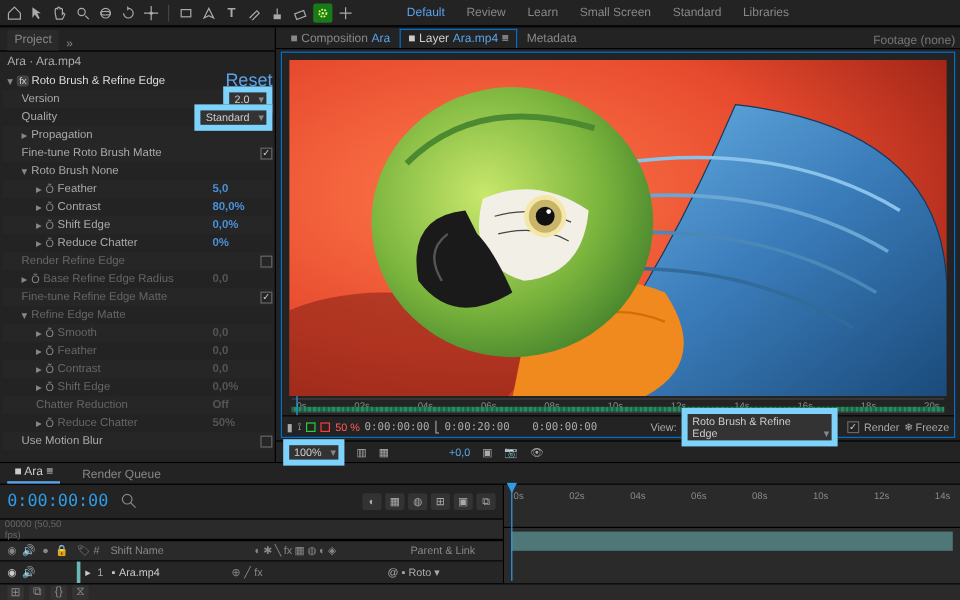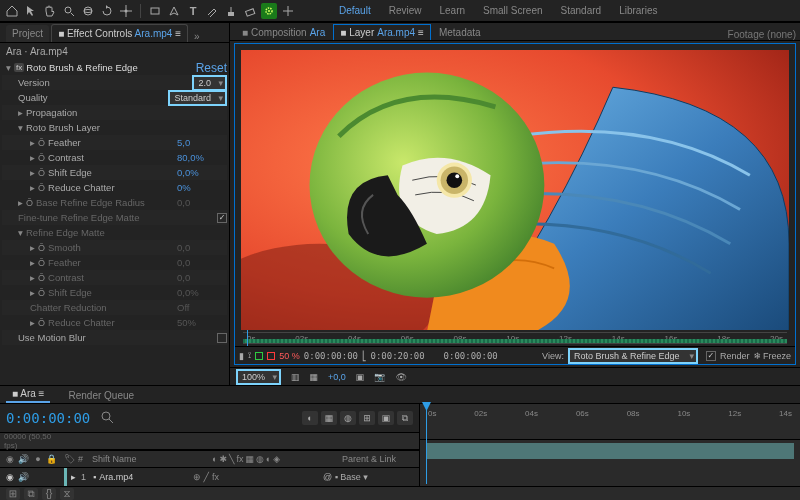--- a/index.html
+++ b/index.html
@@ -28,26 +28,26 @@
 
   .ec-header { padding: 3px 6px; font-size: 10px; color: #aaa; }
   .ec-body { flex: 1; overflow-y: auto; font-size: 9.5px; padding: 0 2px; }
   .prop-row { display: flex; align-items: center; height: 15px; padding-left: 4px; }
   .prop-row.odd { background: #262626; }
   .indent-1 { padding-left: 16px; }
   .indent-2 { padding-left: 28px; }
   .chev { width: 8px; display: inline-block; color: #888; }
   .prop-label { flex: 1; color: #aaa; white-space: nowrap; overflow: hidden; }
   .prop-label.dim { color: #666; }
-  .prop-value { color: #4a90d9; width: 50px; text-align: left; cursor: ew-resize; }
+  .prop-value { color: #4a90d9; width: 50px; text-align: left; cursor: ew-resize; font-weight: bold; }
   .prop-value.dim { color: #555; }
-  .reset-link { color: #5aa3e8; font-size: 12px; cursor: pointer; margin-left: 4px; }
+  .reset-link { color: #5aa3e8; font-size: 15px; cursor: pointer; margin-left: 4px; }
   .checkbox { width: 10px; height: 10px; border: 1px solid #666; margin-left: 4px; display: inline-flex; align-items: center; justify-content: center; }
   .checkbox.checked::after { content: "✓"; color: #ccc; font-size: 8px; line-height: 1; }
-  .dropdown { background: #333; border: 2px solid #7dd3fc; color: #ccc; font-size: 9px; padding: 1px 14px 1px 4px; position: relative; cursor: pointer; }
+  .dropdown { background: #333; border: 5px solid #7dd3fc; color: #ccc; font-size: 9px; padding: 1px 14px 1px 4px; position: relative; cursor: pointer; }
   .dropdown::after { content: "▾"; position: absolute; right: 2px; color: #888; }
   .stopwatch { color: #888; margin-right: 3px; font-size: 9px; }
   .fx-badge { background: #444; padding: 0 2px; font-size: 8px; border-radius: 2px; margin-right: 2px; }
 
   
   .comp-tabs { display: flex; height: 18px; align-items: end; padding-left: 6px; gap: 2px; border-bottom: 1px solid #000; }
   .comp-tab { padding: 2px 6px; font-size: 10px; color: #888; cursor: pointer; display: flex; align-items: center; gap: 3px; }
   .comp-tab.active { color: #ccc; border: 1px solid #0070d0; border-bottom: none; background: #232323; }
   .footage-info { margin-left: auto; padding-right: 4px; color: #777; }
   .viewer-wrap { flex: 1; border: 1px solid #0070d0; margin: 2px 4px; display: flex; flex-direction: column; background: #232323; min-height: 0; }
@@ -60,21 +60,21 @@
   .playhead-blue { position: absolute; left: 12px; top: 0; bottom: 0; width: 1px; background: #2e9de6; }
 
   .viewer-btm { height: 18px; display: flex; align-items: center; padding: 0 4px; gap: 4px; border-top: 1px solid #000; }
   .vb-item { color: #aaa; font-size: 9px; display: flex; align-items: center; gap: 2px; }
   .vb-red { color: #ff5a5a; }
   .vb-color-sw { width: 8px; height: 8px; }
   .sq-red-outline { border: 1px solid #ff3b3b; }
   .sq-green-outline { border: 1px solid #2ecc40; }
 
   .viewer-controls { height: 18px; display: flex; align-items: center; padding: 0 6px; gap: 10px; border-top: 1px solid #000; font-size: 9px; color: #aaa; }
-  .vc-blue { color: #5aa3e8; }
+  .vc-blue { color: #5aa3e8; margin-left: 40px; }
 
   
   .timeline { height: 114px; background: #232323; display: flex; flex-direction: column; }
   .tl-tabs { display: flex; height: 18px; align-items: end; padding-left: 6px; border-bottom: 1px solid #000; gap: 12px; }
   .tl-tab { padding: 2px 6px; font-size: 10px; color: #ccc; border-bottom: 2px solid transparent; cursor: pointer; }
   .tl-tab.active { border-bottom: 2px solid #5aa3e8; }
   .tl-body { flex: 1; display: flex; }
   .tl-left { width: 420px; border-right: 1px solid #000; display: flex; flex-direction: column; }
   .tl-right { flex: 1; position: relative; background: #2a2a2a; }
   .tl-timecode-row { display: flex; align-items: center; height: 28px; padding: 0 6px; gap: 10px; }
@@ -205,26 +205,20 @@
       <span>Standard</span>
       <span>Libraries</span>
     </div>
   </div>
 
   <div class="main">
 
     <div class="left-panel">
       <div class="panel-tabs">
         <span class="panel-tab">Project</span>
-        <span class="panel-tab active">
-          <span>■ </span>
-          <span>Effect Controls</span>
-          <span class="blue">Ara.mp4</span>
-          <span> ≡</span>
-        </span>
         <span style="color:#888;padding:0 4px">»</span>
       </div>
       <div class="ec-header">Ara · Ara.mp4</div>
       <div class="ec-body">
 
         <div class="prop-row">
           <span class="chev">▾</span>
           <span class="fx-badge">fx</span>
           <span class="prop-label" style="color:#ddd">Roto Brush &amp; Refine Edge</span>
           <span class="reset-link">Reset</span>
@@ -234,23 +228,27 @@
             <span class="dropdown">2.0</span>
           </div>
         <div class="prop-row indent-1">
             <span class="prop-label">Quality</span>
             <span class="dropdown">Standard</span>
           </div>
         <div class="prop-row indent-1 odd">
             <span class="chev">▸</span>
             <span class="prop-label">Propagation</span>
           </div>
+        <div class="prop-row indent-1 odd">
+            <span class="prop-label">Fine-tune Roto Brush Matte</span>
+            <span class="checkbox checked"></span>
+          </div>
         <div class="prop-row indent-1">
             <span class="chev">▾</span>
-            <span class="prop-label">Roto Brush Layer</span>
+            <span class="prop-label">Roto Brush None</span>
           </div>
         <div class="prop-row indent-2 odd">
             <span class="chev">▸</span>
             <span class="stopwatch">Õ</span>
             <span class="prop-label">Feather</span>
             <span class="prop-value">5,0</span>
           </div>
         <div class="prop-row indent-2">
             <span class="chev">▸</span>
             <span class="stopwatch">Õ</span>
@@ -261,20 +259,24 @@
             <span class="chev">▸</span>
             <span class="stopwatch">Õ</span>
             <span class="prop-label">Shift Edge</span>
             <span class="prop-value">0,0%</span>
           </div>
         <div class="prop-row indent-2">
             <span class="chev">▸</span>
             <span class="stopwatch">Õ</span>
             <span class="prop-label">Reduce Chatter</span>
             <span class="prop-value">0%</span>
+          </div>
+        <div class="prop-row indent-1 odd">
+            <span class="prop-label dim">Render Refine Edge</span>
+            <span class="checkbox"></span>
           </div>
         <div class="prop-row indent-1">
             <span class="chev">▸</span>
             <span class="stopwatch dim">Õ</span>
             <span class="prop-label dim">Base Refine Edge Radius</span>
             <span class="prop-value dim">0,0</span>
           </div>
         <div class="prop-row indent-1 odd">
             <span class="prop-label dim">Fine-tune Refine Edge Matte</span>
             <span class="checkbox checked"></span>
@@ -496,21 +498,21 @@
           <div class="layer-num">1</div>
           <div class="layer-name">
               <span>▪</span>
               <span>Ara.mp4</span>
             </div>
           <div class="layer-switches">
               <span>⊕</span>
               <span>╱</span>
               <span>fx</span>
             </div>
-          <div class="parent-dd"><span>@</span> ▪ <span>Base</span> ▾</div>
+          <div class="parent-dd"><span>@</span> ▪ <span>Roto</span> ▾</div>
         </div>
       </div>
 
       <div class="tl-right">
         <div class="tl-ruler">
           <div class="tl-ruler-ticks" id="tl-ruler-ticks">
               <span>0s</span>
               <span>02s</span>
               <span>04s</span>
               <span>06s</span>

